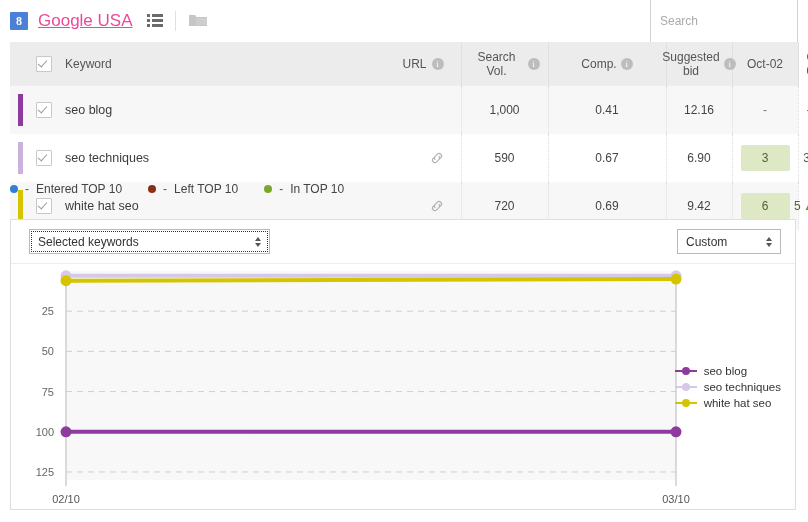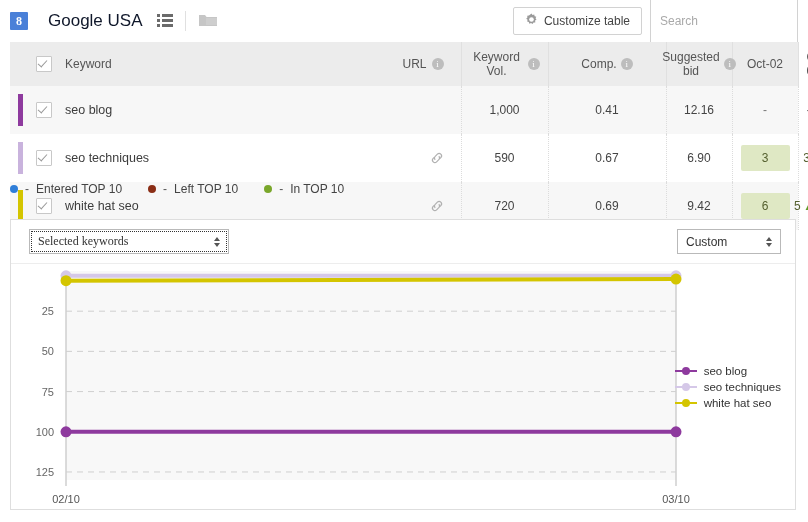--- a/index.html
+++ b/index.html
@@ -18,21 +18,21 @@
     position: absolute; left: 0; top: 0; width: 808px; height: 42px;
     display: flex; align-items: center;
   }
   .se-badge {
     width: 18px; height: 18px; background: #4a80d8; color: #fff;
     font-size: 12px; font-weight: bold; line-height: 18px; text-align: center;
     margin-left: 10px; border-radius: 1px;
     font-family: "Liberation Serif", serif;
   }
   .proj-title {
-    font-size: 17px; color: #0f172a; margin-left: 20px; white-space: nowrap;
+    font-size: 17px; color: #ec4899; margin-left: 10px; white-space: nowrap; text-decoration: underline;
   }
   .icon-btn { margin-left: 14px; cursor: pointer; display: flex; align-items: center; }
   .vdiv { width: 1px; height: 20px; background: #e0e0e0; margin-left: 12px; }
 
   .list-icon { display: block; }
   .folder-icon { display: block; margin-left: 12px; }
 
   .topbar-right {
     position: absolute; right: 10px; top: 0; height: 42px;
     display: flex; align-items: center; gap: 8px;
@@ -180,29 +180,20 @@
       <span class="folder-icon">
         <svg width="20" height="16" viewBox="0 0 20 16">
           <path d="M1 3 h6 l1.6 2 H19 v9 H1 Z" fill="#c6c6c6"></path>
           <rect x="8" y="6" width="11" height="7" fill="#cecece"></rect>
         </svg>
       </span>
     </div>
 
     <div class="topbar-right">
 
-      <div class="btn">
-        <span>
-          <svg width="13" height="13" viewBox="0 0 14 14">
-            <path d="M7 0.6 l1.1 1.5 1.8-0.5 0.5 1.8 1.8 0.6 -0.9 1.6 1.1 1.5 -1.5 1.1 0.2 1.9 -1.9 0.2 -1.1 1.5 -1.6-0.9 -1.8 0.6 -0.6-1.8 -1.8-0.5 0.5-1.8 -1.5-1.1 1.3-1.4 -0.2-1.9 1.9-0.2 Z" fill="#9a9a9a"></path>
-            <circle cx="7" cy="7" r="2.5" fill="#ffffff"></circle>
-          </svg>
-        </span>
-        <span>Customize table</span>
-      </div>
 
       <input class="search-input" type="text" placeholder="Search" style="">
     </div>
   </div>
 
   <div class="table-wrap">
     <table class="kw">
       <colgroup>
         <col style="width:348px">
         <col style="width:103px">
@@ -218,21 +209,21 @@
               <span class="cbx checked" style="margin-left:18px"></span>
               <span style="margin-left:13px">Keyword</span>
               <span class="url-head">
                 <span>URL</span>
                 <span class="infoicon">i</span>
               </span>
             </div>
           </th>
           <th class="th-num">
             <div class="th-inner">
-              <span>Keyword Vol.</span>
+              <span>Search Vol.</span>
               <span class="infoicon">i</span>
             </div>
           </th>
           <th class="th-num">
             <div class="th-inner">
               <span>Comp.</span>
               <span class="infoicon">i</span>
             </div>
           </th>
           <th class="th-num">
@@ -328,21 +319,21 @@
         <span class="sl-dot" style="background:#7aa72b"></span>
         <span class="sl-dash">-</span>
         <span>In TOP 10</span>
       </div>
     </div>
 
   <div class="chartpanel">
 
     <div class="chart-controls">
       <div class="selwrap" style="left:18px; width:208px;">
-        <div class="sel focused" style="width:200px;font-family:Liberation Serif, serif;">
+        <div class="sel focused" style="width:241px;">
           <span class="lab">Selected keywords</span>
           <span class="spin">
               <i class="up"></i>
               <i class="dn"></i>
             </span>
         </div>
       </div>
       <div class="selwrap" style="right:14px; width:104px;">
         <div class="sel" style="width:104px;gap:12px;">
           <span class="lab">Custom</span>

